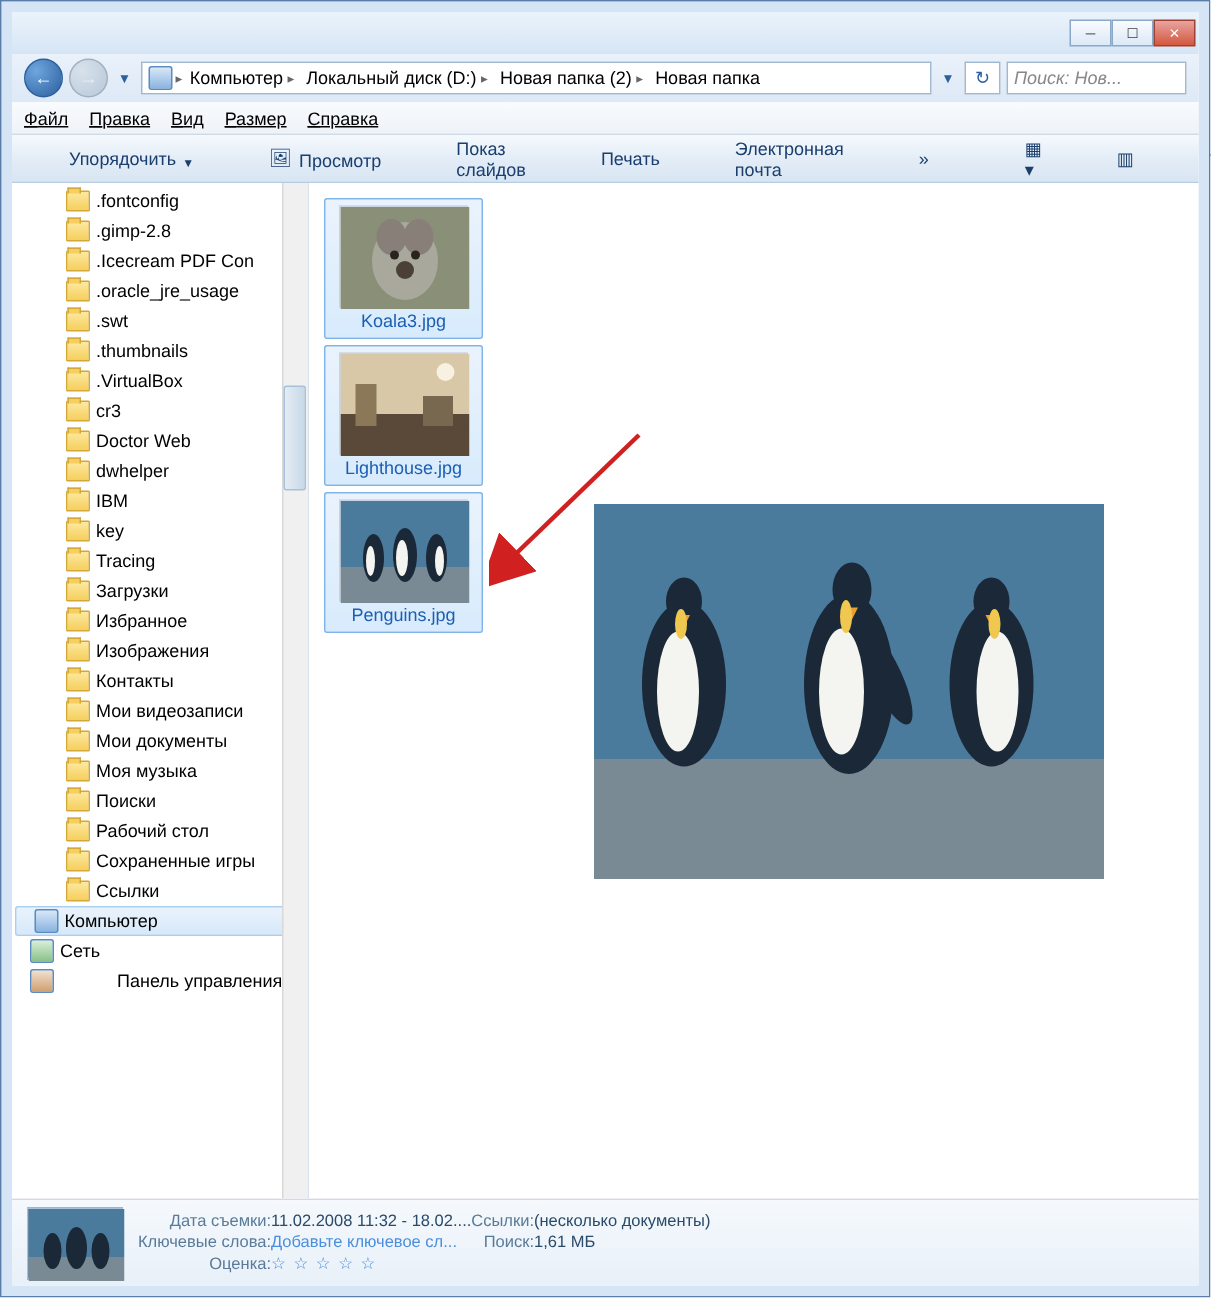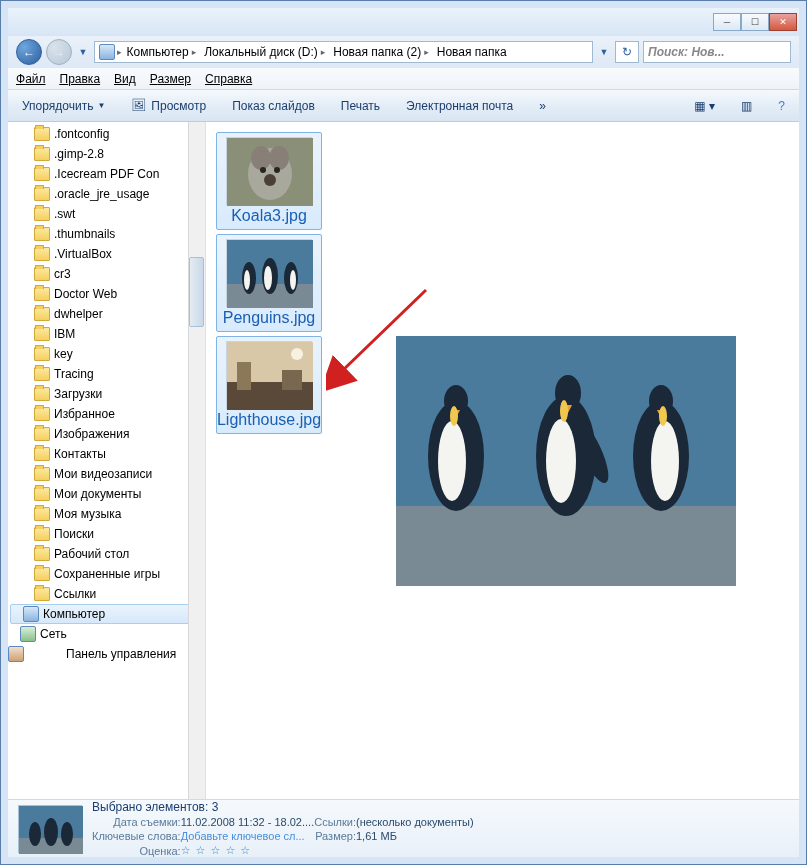--- a/index.html
+++ b/index.html
@@ -10,40 +10,40 @@
 .winbtn { width: 28px; height: 18px; border: 1px solid #8aa8c8; background: linear-gradient(to bottom,#f8fbfe,#dce9f6); display: flex; align-items: center; justify-content: center; font-size: 9px; color: #404040; }
 .winbtn.close { background: linear-gradient(to bottom,#e7a3a0,#d4583f); color: #fff; border-color: #a04030; }
 .addressbar { height: 32px; display: flex; align-items: center; padding: 2px 8px; gap: 4px; background: linear-gradient(to bottom,#eaf1fa,#dde9f6); margin: 0 7px; }
 .navbtn { width: 26px; height: 26px; border-radius: 50%; background: radial-gradient(circle at 30% 30%, #6fa6de, #2b5f9e); border: 1px solid #2b5f9e; display: flex; align-items: center; justify-content: center; color: #fff; font-size: 12px; }
 .navbtn.disabled { background: radial-gradient(circle at 30% 30%, #d8e2ec, #b8c8d8); border-color: #a0b0c0; color: #e8eef5; }
 .chev { width: 14px; height: 20px; display: flex; align-items: center; justify-content: center; color: #2b5f9e; font-size: 9px; }
 .addrpath { flex: 1; height: 22px; border: 1px solid #a0b8d0; background: #fff; display: flex; align-items: center; padding: 0 4px; gap: 2px; overflow: hidden; }
 .crumb { display: flex; align-items: center; gap: 3px; white-space: nowrap; padding: 0 3px; }
 .crumbsep { color: #666; font-size: 9px; }
 .refresh { width: 24px; height: 22px; border: 1px solid #a0b8d0; background: #fff; display: flex; align-items: center; justify-content: center; color: #2b5f9e; }
-.searchbox { width: 148px; height: 22px; border: 1px solid #a0b8d0; background: #fff; display: flex; align-items: center; padding: 0 4px; color: #888; font-style: italic; font-weight: bold; }
+.searchbox { width: 120px; height: 22px; border: 1px solid #a0b8d0; background: #fff; display: flex; align-items: center; padding: 0 4px; color: #888; font-style: italic; }
 .menubar { height: 22px; background: linear-gradient(to bottom,#f9fbfd,#eef3f9); border-bottom: 1px solid #d0dae5; display: flex; align-items: center; padding: 0 8px; gap: 14px; margin: 0 7px; text-align: center; }
 .menuitem { text-decoration: underline; text-decoration-style: solid; cursor: default; }
 .menuitem::first-letter { text-decoration: underline; }
 .toolbar { height: 32px; background: linear-gradient(to bottom,#f5f9fd,#e4edf7 50%,#d8e5f2); border-bottom: 1px solid #b8cde2; display: flex; align-items: center; padding: 0 8px; gap: 14px; margin: 0 7px; }
-.toolbtn { display: flex; align-items: center; gap: 4px; padding: 3px 6px; color: #1a3e6e; }
+.toolbtn { display: flex; align-items: flex-end; gap: 4px; padding: 3px 6px; color: #1a3e6e; margin-left: 24px; }
 .tbicon { width: 16px; height: 16px; display: inline-block; }
 .spacer { flex: 1; }
 .content { flex: 1; display: flex; margin: 0 7px; overflow: hidden; position: relative; }
 .sidebar { width: 198px; border-right: 1px solid #d8e2ec; background: #fff; overflow-y: auto; position: relative; }
 .tree { padding: 2px 0; }
-.treeitem { display: flex; align-items: center; height: 20px; padding-left: 26px; gap: 4px; white-space: nowrap; }
+.treeitem { display: flex; align-items: center; height: 20px; padding-left: 36px; gap: 4px; white-space: nowrap; }
 .treeitem.sel { background: linear-gradient(to bottom,#eaf3fc,#d6e8fa); border: 1px solid #a8cef0; border-radius: 2px; margin: 0 2px; padding-left: 24px; }
 .foldericon { width: 16px; height: 14px; background: linear-gradient(to bottom,#fce9a0 0%,#f6cf5e 100%); border: 1px solid #d4a838; border-radius: 1px; position: relative; }
 .foldericon::before { content: ""; position: absolute; top: -3px; left: 0; width: 7px; height: 3px; background: #f6cf5e; border: 1px solid #d4a838; border-bottom: none; }
 .main { flex: 1; display: flex; background: #fff; position: relative; }
 .filegrid { padding: 10px; display: flex; flex-direction: column; gap: 4px; align-items: flex-start; }
 .fileitem { width: 106px; border: 1px solid #7fb4e8; background: linear-gradient(to bottom,#eaf3fc,#d8ebfc); border-radius: 2px; padding: 4px; display: flex; flex-direction: column; align-items: center; gap: 2px; }
 .thumb { width: 86px; height: 68px; border: 1px solid #c8d4e0; background: #d8d8d8; }
-.fname { color: #1a5fb4; text-align: right; font-size: 16px; }
+.fname { color: #1a5fb4; text-align: right; font-size: 12px; }
 .preview { flex: 1; display: flex; align-items: center; justify-content: center; padding: 20px; }
 .previewimg { width: 340px; height: 250px; background: #3b5e7a; position: relative; }
 .statusbar { height: 58px; border-top: 1px solid #d0dae5; background: linear-gradient(to bottom,#f5f9fd,#e8f0f8); display: flex; align-items: center; padding: 4px 10px; gap: 10px; margin: 0 7px 7px 7px; }
 .statthumb { width: 64px; height: 48px; background: #3b5e7a; border: 1px solid #a8c0d8; }
 .statgrid { display: grid; grid-template-columns: auto auto auto auto; gap: 2px 0; font-size: 11px; align-items: center; }
 .statlabel { color: #5a7a9a; text-align: right; }
 .statval { color: #2a4a6a; }
 .stars { color: #4a8edc; letter-spacing: 1px; }
 .arrow { position: absolute; left: 318px; top: 160px; pointer-events: none; z-index: 50; }
 .compicon { width:16px; height:16px; background:linear-gradient(to bottom,#d8e8f8,#8ab4e0); border:1px solid #5a8ac0; border-radius:2px; }
@@ -217,21 +217,21 @@
             <span>Ссылки</span>
           </div>
           <div class="treeitem sel" style="padding-left: 12px;">
             <span class="compicon"></span>
             <span>Компьютер</span>
           </div>
           <div class="treeitem" style="padding-left: 12px;">
             <span class="compicon" style="background:linear-gradient(#d8f0d8,#8ac08a)"></span>
             <span>Сеть</span>
           </div>
-          <div class="treeitem" style="padding-left: 0; gap: 42px;">
+          <div class="treeitem" style="padding-left: 12px; gap: 42px;">
             <span class="compicon" style="background:linear-gradient(#f0e0d0,#d0a070)"></span>
             <span>Панель управления</span>
           </div>
         </div>
       <div class="sidescroll">
           <div class="sidescroll-thumb"></div>
         </div>
     </div>
     <div class="main">
       <div class="filegrid" id="filegrid">
@@ -242,40 +242,40 @@
                 <ellipse cx="34" cy="20" rx="10" ry="12" fill="#888078"></ellipse>
                 <ellipse cx="52" cy="20" rx="10" ry="12" fill="#888078"></ellipse>
                 <circle cx="43" cy="42" r="6" fill="#4a4038"></circle>
                 <circle cx="36" cy="32" r="3" fill="#2a2420"></circle>
                 <circle cx="50" cy="32" r="3" fill="#2a2420"></circle>
               </svg></div>
             <div class="fname">Koala3.jpg</div>
           </div>
           <div class="fileitem">
             <div class="thumb"><svg width="86" height="68">
+                <rect width="86" height="40" fill="#d8c8a8"></rect>
+                <rect y="40" width="86" height="28" fill="#5a4838"></rect>
+                <rect x="10" y="20" width="14" height="28" fill="#8a7858"></rect>
+                <rect x="55" y="28" width="20" height="20" fill="#786850"></rect>
+                <circle cx="70" cy="12" r="6" fill="#f8f0e0"></circle>
+              </svg></div>
+            <div class="fname">Lighthouse.jpg</div>
+          </div>
+          <div class="fileitem">
+            <div class="thumb"><svg width="86" height="68">
                 <rect width="86" height="44" fill="#4a7a9c"></rect>
                 <rect y="44" width="86" height="24" fill="#7a8a94"></rect>
                 <ellipse cx="22" cy="38" rx="7" ry="16" fill="#1a2838"></ellipse>
                 <ellipse cx="43" cy="36" rx="8" ry="18" fill="#1a2838"></ellipse>
                 <ellipse cx="64" cy="38" rx="7" ry="16" fill="#1a2838"></ellipse>
                 <ellipse cx="20" cy="40" rx="3" ry="10" fill="#f4f4f0"></ellipse>
                 <ellipse cx="41" cy="38" rx="4" ry="12" fill="#f4f4f0"></ellipse>
                 <ellipse cx="66" cy="40" rx="3" ry="10" fill="#f4f4f0"></ellipse>
               </svg></div>
             <div class="fname">Penguins.jpg</div>
-          </div>
-          <div class="fileitem">
-            <div class="thumb"><svg width="86" height="68">
-                <rect width="86" height="40" fill="#d8c8a8"></rect>
-                <rect y="40" width="86" height="28" fill="#5a4838"></rect>
-                <rect x="10" y="20" width="14" height="28" fill="#8a7858"></rect>
-                <rect x="55" y="28" width="20" height="20" fill="#786850"></rect>
-                <circle cx="70" cy="12" r="6" fill="#f8f0e0"></circle>
-              </svg></div>
-            <div class="fname">Lighthouse.jpg</div>
           </div>
         </div>
       <div class="preview">
         <div class="previewimg">
           <svg width="340" height="250" viewBox="0 0 340 250">
             <rect width="340" height="170" fill="#4a7a9c"></rect>
             <rect y="170" width="340" height="80" fill="#7a8a94"></rect>
 
             <g transform="translate(60,60)">
                 <ellipse cx="0" cy="60" rx="28" ry="55" fill="#1a2838"></ellipse>
@@ -318,28 +318,27 @@
     <div class="statthumb">
       <svg width="64" height="48" viewBox="0 0 64 48">
           <rect width="64" height="32" fill="#4a7a9c"></rect>
           <rect y="32" width="64" height="16" fill="#7a8a94"></rect>
           <ellipse cx="16" cy="28" rx="6" ry="12" fill="#1a2838"></ellipse>
           <ellipse cx="32" cy="26" rx="7" ry="14" fill="#1a2838"></ellipse>
           <ellipse cx="48" cy="28" rx="6" ry="12" fill="#1a2838"></ellipse>
         </svg>
     </div>
     <div style="display:flex;flex-direction:column;gap:2px">
-      <div style="color:#1a3e6e;font-size:12px">Выбрано элементов: 3</div>
       <div class="statgrid">
         <span class="statlabel">Дата съемки:</span>
         <span class="statval">11.02.2008 11:32 - 18.02....</span>
         <span class="statlabel">Ссылки:</span>
         <span class="statval">(несколько документы)</span>
         <span class="statlabel">Ключевые слова:</span>
         <span class="statval" style="color:#4a8edc">Добавьте ключевое сл...</span>
-        <span class="statlabel">Размер:</span>
+        <span class="statlabel">Поиск:</span>
         <span class="statval">1,61 МБ</span>
         <span class="statlabel">Оценка:</span>
         <span class="stars">☆ ☆ ☆ ☆ ☆</span>
       </div>
     </div>
   </div>
 </div>
 
 </body></html>

